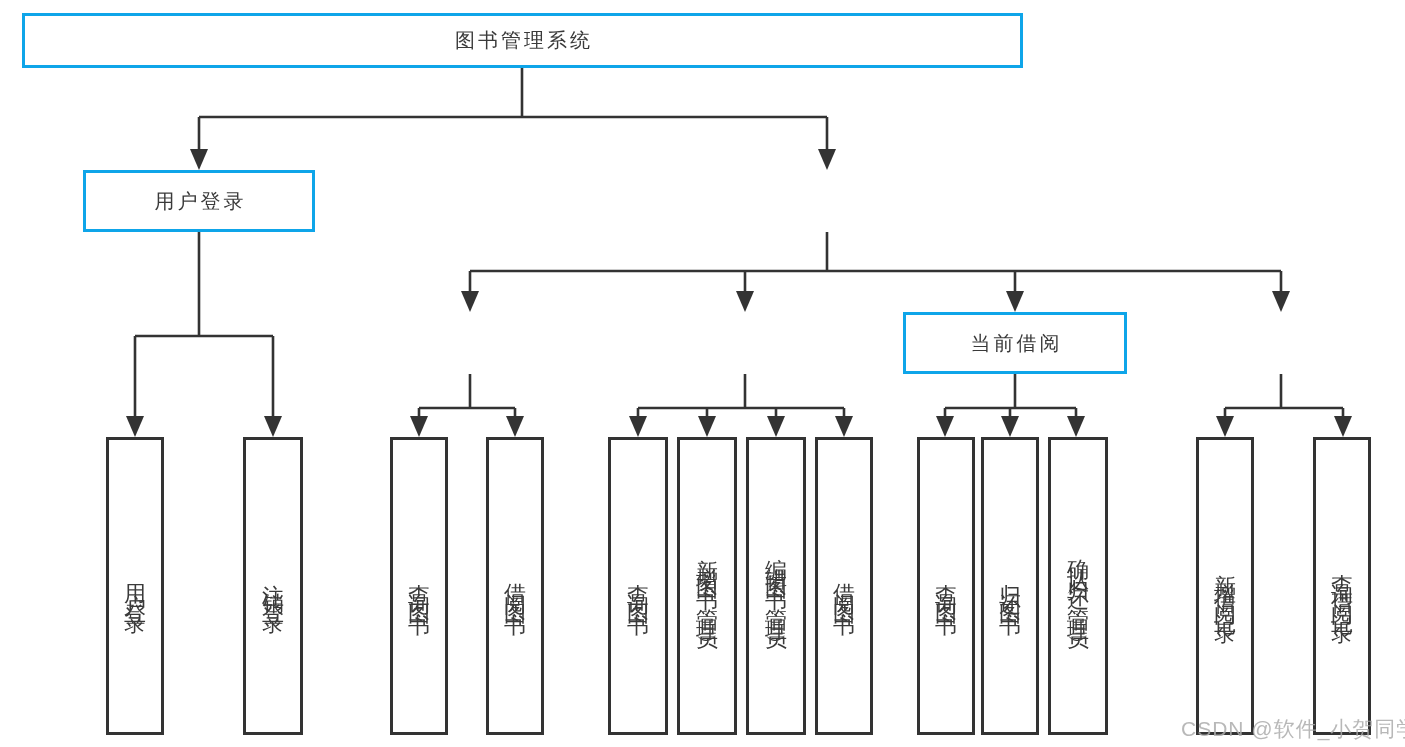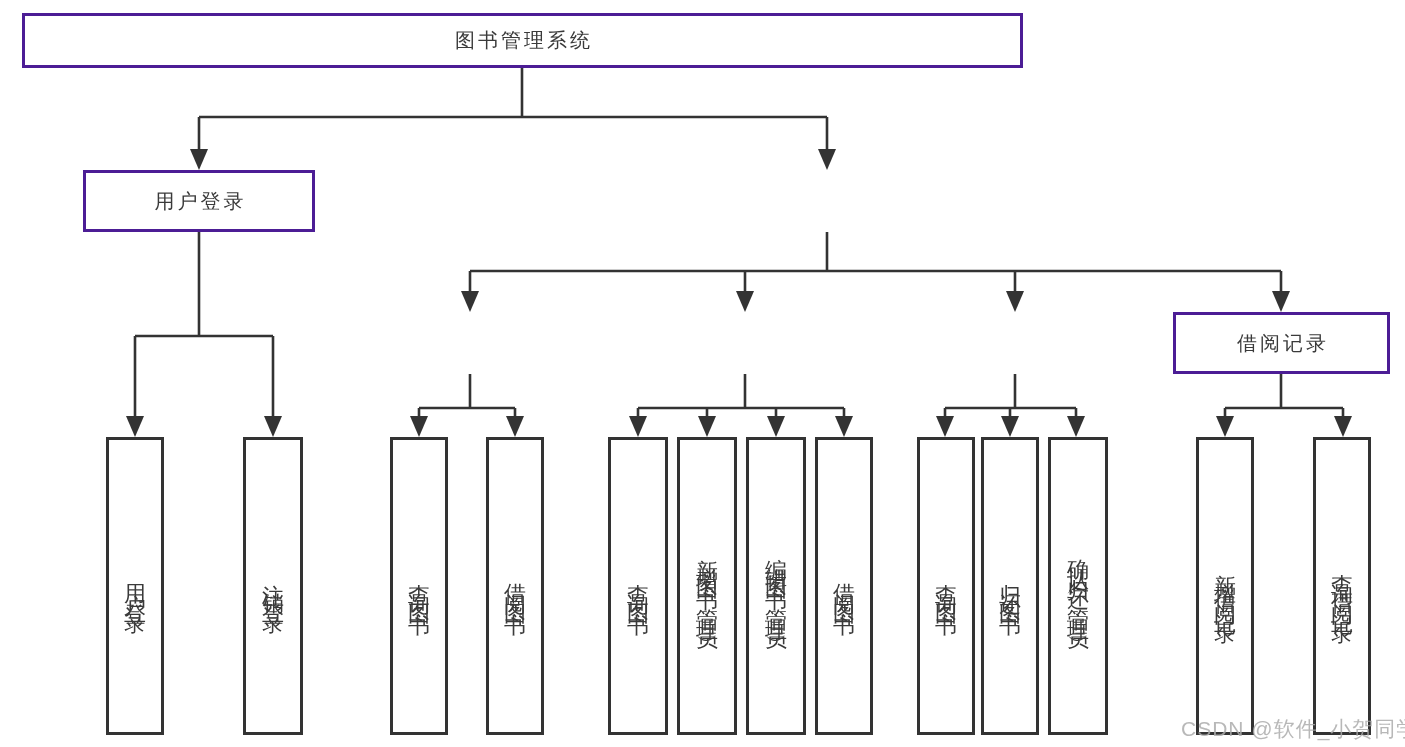--- a/index.html
+++ b/index.html
@@ -15,21 +15,21 @@
   }
   #connectors {
     position: absolute; left: 0; top: 0;
     width: 1405px; height: 747px;
     pointer-events: none;
   }
   .box-h {
     position: absolute;
     box-sizing: border-box;
     background: #ffffff;
-    border: 3px solid #4c1d95;
+    border: 3px solid #0ea5e9;
     display: flex; align-items: center; justify-content: center;
     font-size: 20px;
     letter-spacing: 3px;
     text-indent: 3px;
     color: #3a3a3a;
     white-space: nowrap;
     z-index: 2;
   }
   .box-v {
     position: absolute;
@@ -83,21 +83,21 @@
       <polygon points="1010,437 1001,416 1019,416" fill="#333333"></polygon>
       <polygon points="1076,437 1067,416 1085,416" fill="#333333"></polygon>
       <polygon points="1225,437 1216,416 1234,416" fill="#333333"></polygon>
       <polygon points="1343,437 1334,416 1352,416" fill="#333333"></polygon>
     </svg>
 
   <div class="box-h" style="left:22px; top:13px; width:1001px; height:55px;">图书管理系统</div>
 
   <div class="box-h" style="left:83px; top:170px; width:232px; height:62px;">用户登录</div>
 
-  <div class="box-h" style="left:1173px; top:312px; width:217px; height:62px;">借阅记录</div>
+  <div class="box-h" style="left:903px; top:312px; width:224px; height:62px;">当前借阅</div>
 
   <div class="box-v" style="left:106px; top:437px; width:58px; height:298px;">
     <span class="vtext">用户登录</span>
   </div>
   <div class="box-v" style="left:243px; top:437px; width:60px; height:298px;">
     <span class="vtext">注销登录</span>
   </div>
 
   <div class="box-v" style="left:390px; top:437px; width:58px; height:298px;">
     <span class="vtext">查询图书</span>

